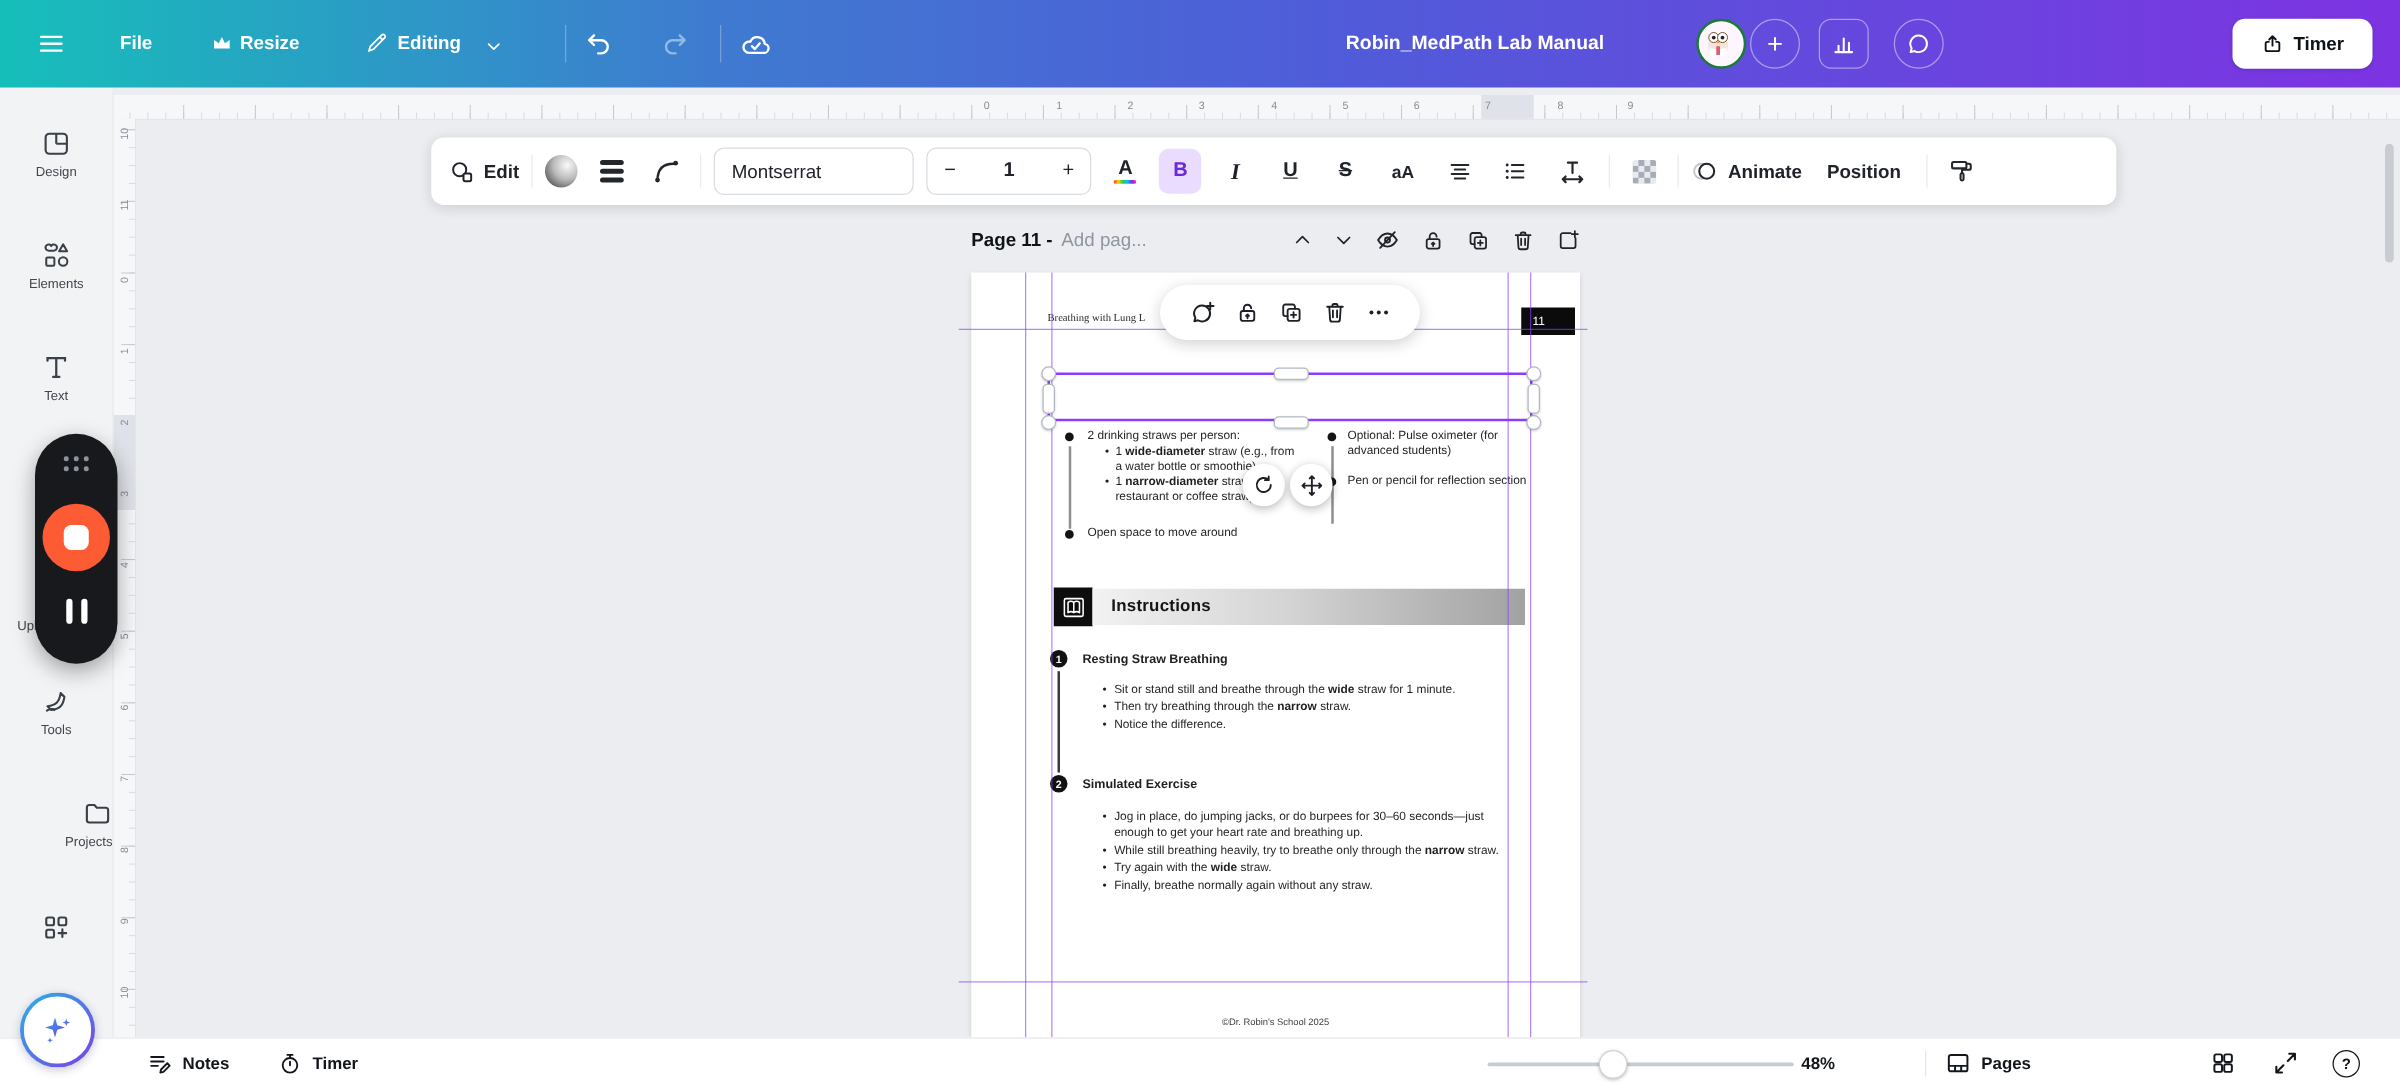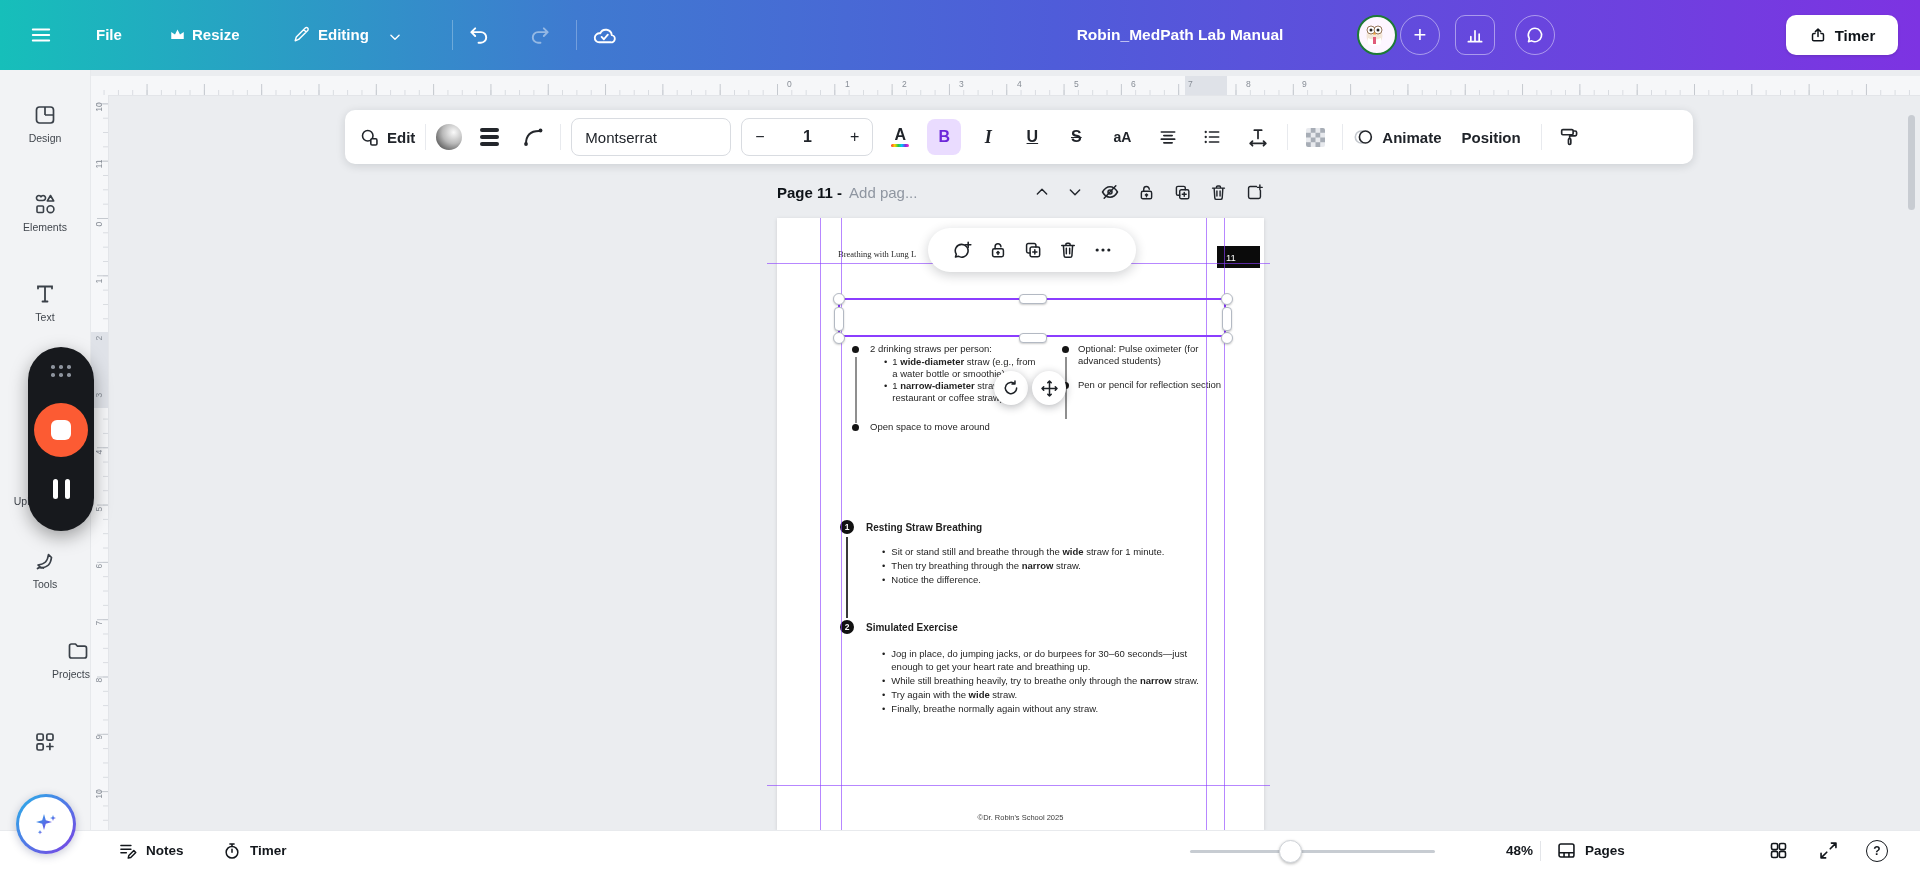--- a/index.html
+++ b/index.html
@@ -462,20 +462,30 @@
   </div>
   <span class="big-bullet" style="left:852px;top:424px;"></span>
   <div class="doc-t doc" style="left:870px;top:421px;white-space:nowrap;"><span>Open space to move around</span></div>
 
   <span class="big-bullet" style="left:1062px;top:346px;"></span>
   <i class="tl-line" style="left:1065px;top:357px;height:62px;"></i>
   <div class="doc-t doc" style="left:1078px;top:343px;width:146px;"><span>Optional: Pulse oximeter (for advanced students)</span></div>
   <span class="big-bullet" style="left:1062px;top:382px;"></span>
   <div class="doc-t doc" style="left:1078px;top:379px;width:146px;"><span>Pen or pencil for reflection section</span></div>
 
+  <div class="sec-bar" style="left:843px;top:470px;">
+    <span class="icon-sq">
+      <svg width="20" height="20" viewBox="0 0 24 24" stroke="#fff" stroke-width="1.5" fill="none" stroke-linejoin="round">
+          <rect x="3" y="3.5" width="18" height="17" rx="1.5"></rect>
+          <path d="M12 7 c-1.8-1.3-3.8-1.3-5.5 0 V17 c1.7-1.3 3.7-1.3 5.5 0 c1.8-1.3 3.8-1.3 5.5 0 V7 c-1.7-1.3-3.7-1.3-5.5 0 Z M12 7 V17"></path>
+        </svg>
+    </span>
+    <span class="bar-bg"></span>
+    <span class="bar-title">Instructions</span>
+  </div>
 
   <span class="step-circle" style="left:840px;top:520px;">
       <span>1</span>
     </span>
   <i class="step-line" style="left:846px;top:537px;height:81px;"></i>
   <span class="step-title doc" style="left:866px;top:522px;">Resting Straw Breathing</span>
   <div class="doc abs" style="left:882px;top:546px;z-index:4;">
     <div class="irow">
         <span class="ib">•</span>
         <div class="it just"><span>Sit or stand still and breathe through the </span><b>wide</b><span> straw for 1 minute.</span></div>
@@ -562,21 +572,21 @@
     <span class="st-item" style="left:222px;">
       <svg width="20" height="20" viewBox="0 0 24 24" stroke="#13171c" stroke-width="1.8" fill="none" stroke-linecap="round" stroke-linejoin="round">
           <circle cx="12" cy="13.5" r="7"></circle>
           <path d="M12 13.5 V10 M9.5 3.5 h5 M12 3.5 V6"></path>
         </svg>
       <span>Timer</span>
     </span>
 
     <span class="slider-track"></span>
     <span class="slider-knob"></span>
-    <span class="st-item" style="left:1506px;">48%</span>
+    <span class="st-item" style="left:1441px;">48%</span>
     <i class="abs" style="left:1540px;top:10px;width:1px;height:20px;background:#e3e5e9;"></i>
     <span class="st-item" style="left:1556px;">
       <svg width="21" height="21" viewBox="0 0 24 24" stroke="#13171c" stroke-width="1.8" fill="none" stroke-linejoin="round">
           <rect x="3.5" y="4.5" width="17" height="15" rx="2"></rect>
           <path d="M3.5 14.5 h17 M9.2 14.5 v5 M14.8 14.5 v5"></path>
         </svg>
       <span>Pages</span>
     </span>
     <span class="st-item" style="left:1668px;margin-top:41px;">11 / 195</span>
     <span class="st-item" style="left:1768px;">

